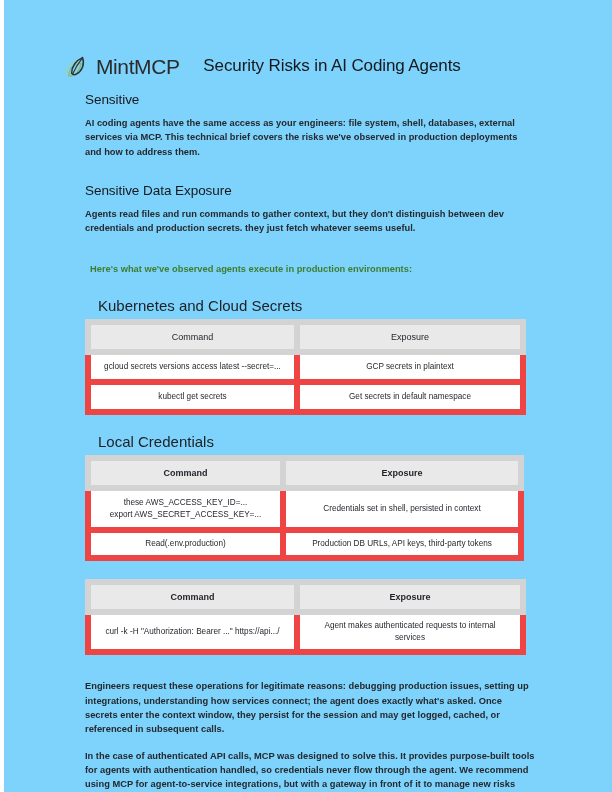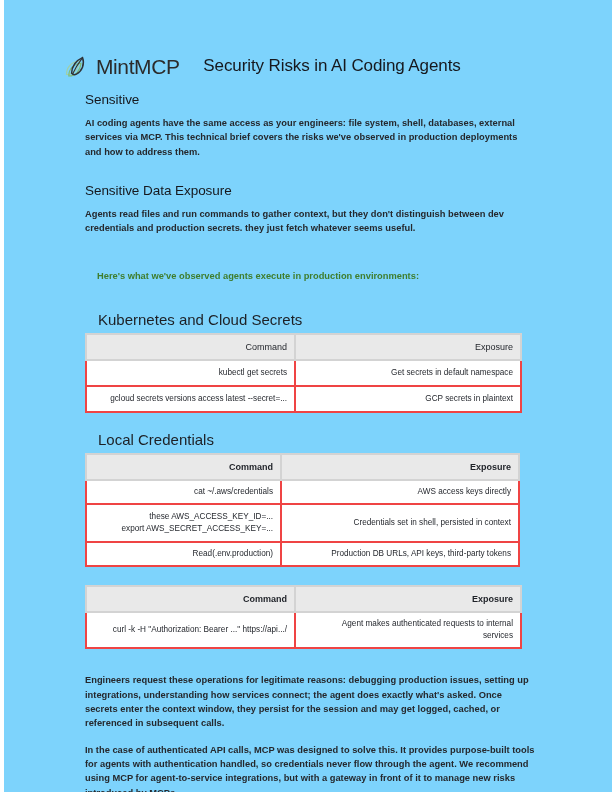--- a/index.html
+++ b/index.html
@@ -83,43 +83,43 @@
     font-weight: bold;
   }
   .gap-lg { height: 24px; }
   .gap-md { height: 18px; }
   .gap-sm { height: 12px; }
 
   .callout {
     font-size: 9.3px;
     font-weight: bold;
     color: #3f7d2d;
-    margin: 12px;
+    margin: 5px;
     letter-spacing: 0.005px;
   }
 
   h3.table-title {
     font-size: 15px;
     font-weight: 400;
     color: #1d2025;
     margin: 0 0 5px 13px;
   }
 
   
   table.risk-table {
     border-collapse: collapse;
     table-layout: fixed;
     font-size: 8.2px;
     color: #1f2228;
     background: #ffffff;
   }
   table.risk-table th,
   table.risk-table td {
-    border: 2px solid #ef4444;
-    text-align: right;
+    border: 6px solid #ef4444;
+    text-align: center;
     vertical-align: middle;
     padding: 5px 7px;
     line-height: 12px;
   }
   table.risk-table thead th {
     background: #e9e9e9;
     font-size: 9px;
     color: #1f2228;
     padding: 6px 7px;
     border-color: #d3d3d3;
@@ -191,50 +191,46 @@
           <col class="c2">
         </colgroup>
       <thead>
         <tr>
           <th>Command</th>
           <th>Exposure</th>
         </tr>
       </thead>
       <tbody>
         <tr>
+          <td>gcloud secrets versions access latest --secret=...</td>
+          <td>GCP secrets in plaintext</td>
+        </tr>
+        <tr>
           <td>kubectl get secrets</td>
           <td>Get secrets in default namespace</td>
-        </tr>
-        <tr>
-          <td>gcloud secrets versions access latest --secret=...</td>
-          <td>GCP secrets in plaintext</td>
         </tr>
       </tbody>
     </table>
 
     <div class="gap-md"></div>
 
     <h3 class="table-title">Local Credentials</h3>
     <table class="risk-table t2 hdr-bold">
       <colgroup>
           <col class="c1">
           <col class="c2">
         </colgroup>
       <thead>
         <tr>
           <th>Command</th>
           <th>Exposure</th>
         </tr>
       </thead>
       <tbody>
         <tr>
-          <td>cat ~/.aws/credentials</td>
-          <td>AWS access keys directly</td>
-        </tr>
-        <tr>
           <td class="tall-cell">
             <span class="cell-line">these AWS_ACCESS_KEY_ID=...</span>
             <span class="cell-line">export AWS_SECRET_ACCESS_KEY=...</span>
           </td>
           <td class="tall-cell">
             <span class="cell-line">Credentials set in shell, persisted in context</span>
           </td>
         </tr>
         <tr>
           <td>Read(.env.production)</td>

